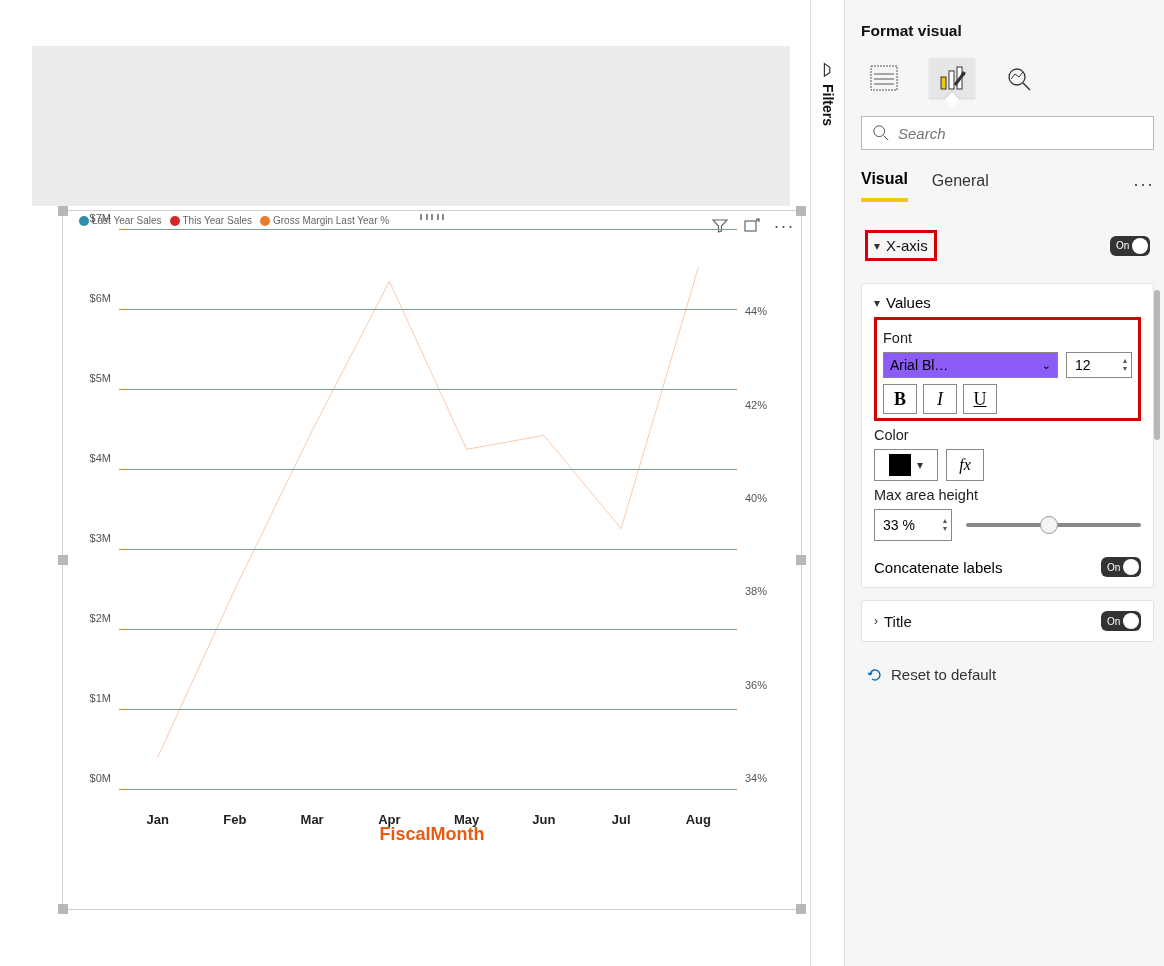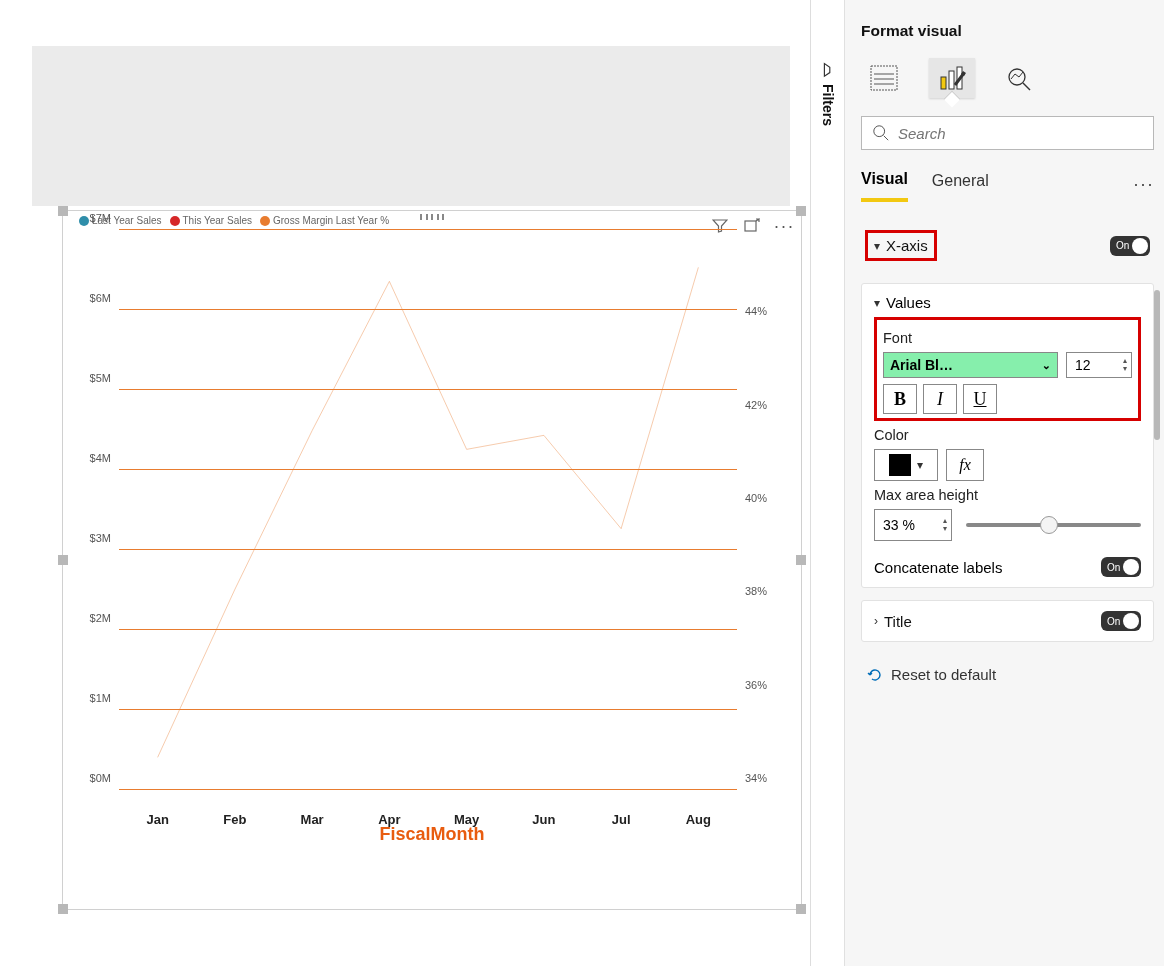--- a/index.html
+++ b/index.html
@@ -74,21 +74,21 @@
 .card-head-label{ font-size:15px; flex:1; color:#111;}
 .toggle{ width:40px; height:20px; background:#333; border-radius:6px; position:relative; cursor:pointer; display:flex; align-items:center;}
 .toggle .txt{ color:#fff; font-size:10px; padding-left:6px;}
 .toggle .knob{ position:absolute; right:2px; top:2px; width:16px; height:16px; background:#fff; border-radius:50%;}
 .red-box{ border:3px solid #d60000; padding:4px 6px;}
 
 .sub-section{ margin-top:4px;}
 .sub-head{ display:flex; align-items:center; gap:6px; font-size:15px; margin-bottom:6px; cursor:pointer;}
 .field-label{ font-size:14.5px; color:#222; margin:6px 0;}
 .font-row{ display:flex; gap:8px;}
-.font-select{ flex:1; border:1px solid #888; display:flex; align-items:center; justify-content:space-between; padding:4px 6px; font-family:'Arial Black'; font-weight:700; font-size:14px; cursor:pointer; background:#86efac;}
+.font-select{ flex:1; border:1px solid #888; display:flex; align-items:center; justify-content:space-between; padding:4px 6px; font-family:'Arial Black'; font-weight:400; font-size:14px; cursor:pointer; background:#8b5cf6;}
 .font-select .dd{ font-size:11px;}
 .font-size-box{ width:66px; border:1px solid #888; display:flex; align-items:center; padding:0 4px 0 8px; font-size:14px; background:#fff;}
 .spinner{ display:flex; flex-direction:column; margin-left:auto; font-size:8px; line-height:8px; color:#555;}
 .style-btns{ display:flex; gap:6px; margin-top:6px;}
 .style-btn{ width:34px; height:30px; border:1px solid #888; display:flex; align-items:center; justify-content:center; font-family:'Times New Roman',serif; font-size:18px; cursor:pointer; background:#fff;}
 .color-row{ display:flex; gap:8px; align-items:center;}
 .color-pick{ width:64px; height:32px; border:1px solid #888; display:flex; align-items:center; justify-content:center; gap:6px; background:#fff; cursor:pointer;}
 .color-swatch{ width:22px; height:22px; background:#000;}
 .fx-btn{ width:38px; height:32px; border:1px solid #888; display:flex; align-items:center; justify-content:center; font-style:italic; font-family:'Times New Roman'; font-size:16px; cursor:pointer; background:#fff;}
 .height-row{ display:flex; align-items:center; gap:14px;}

